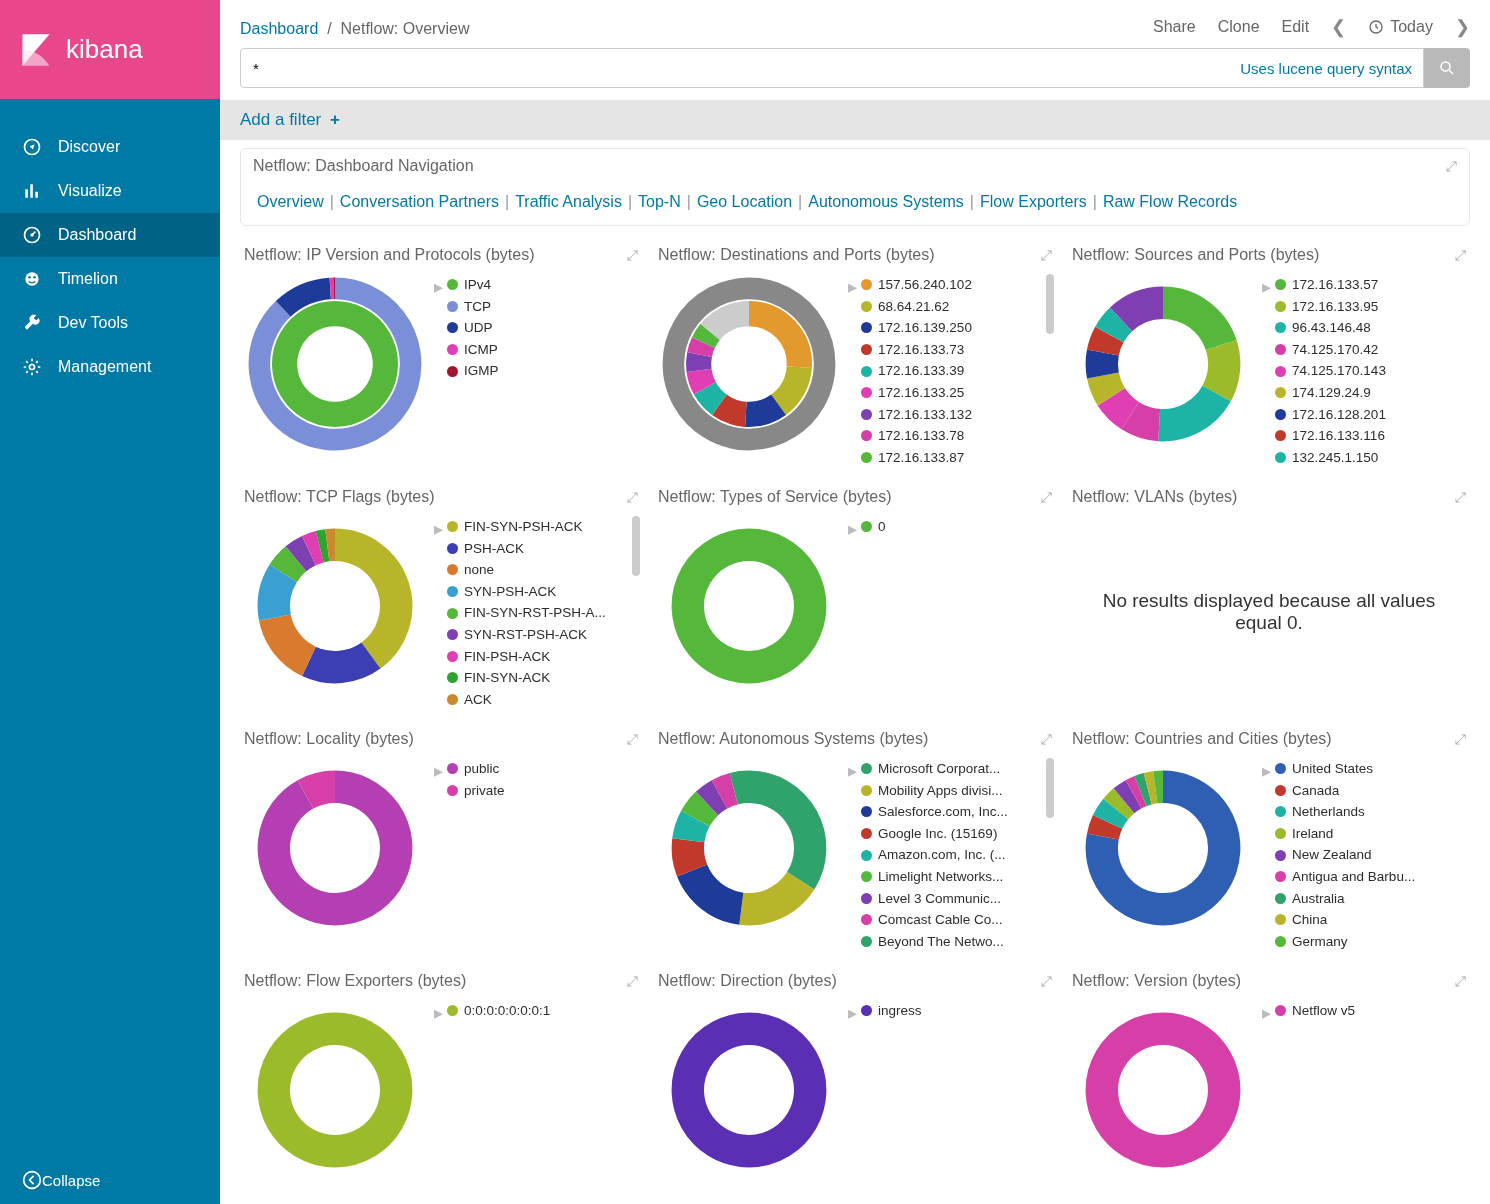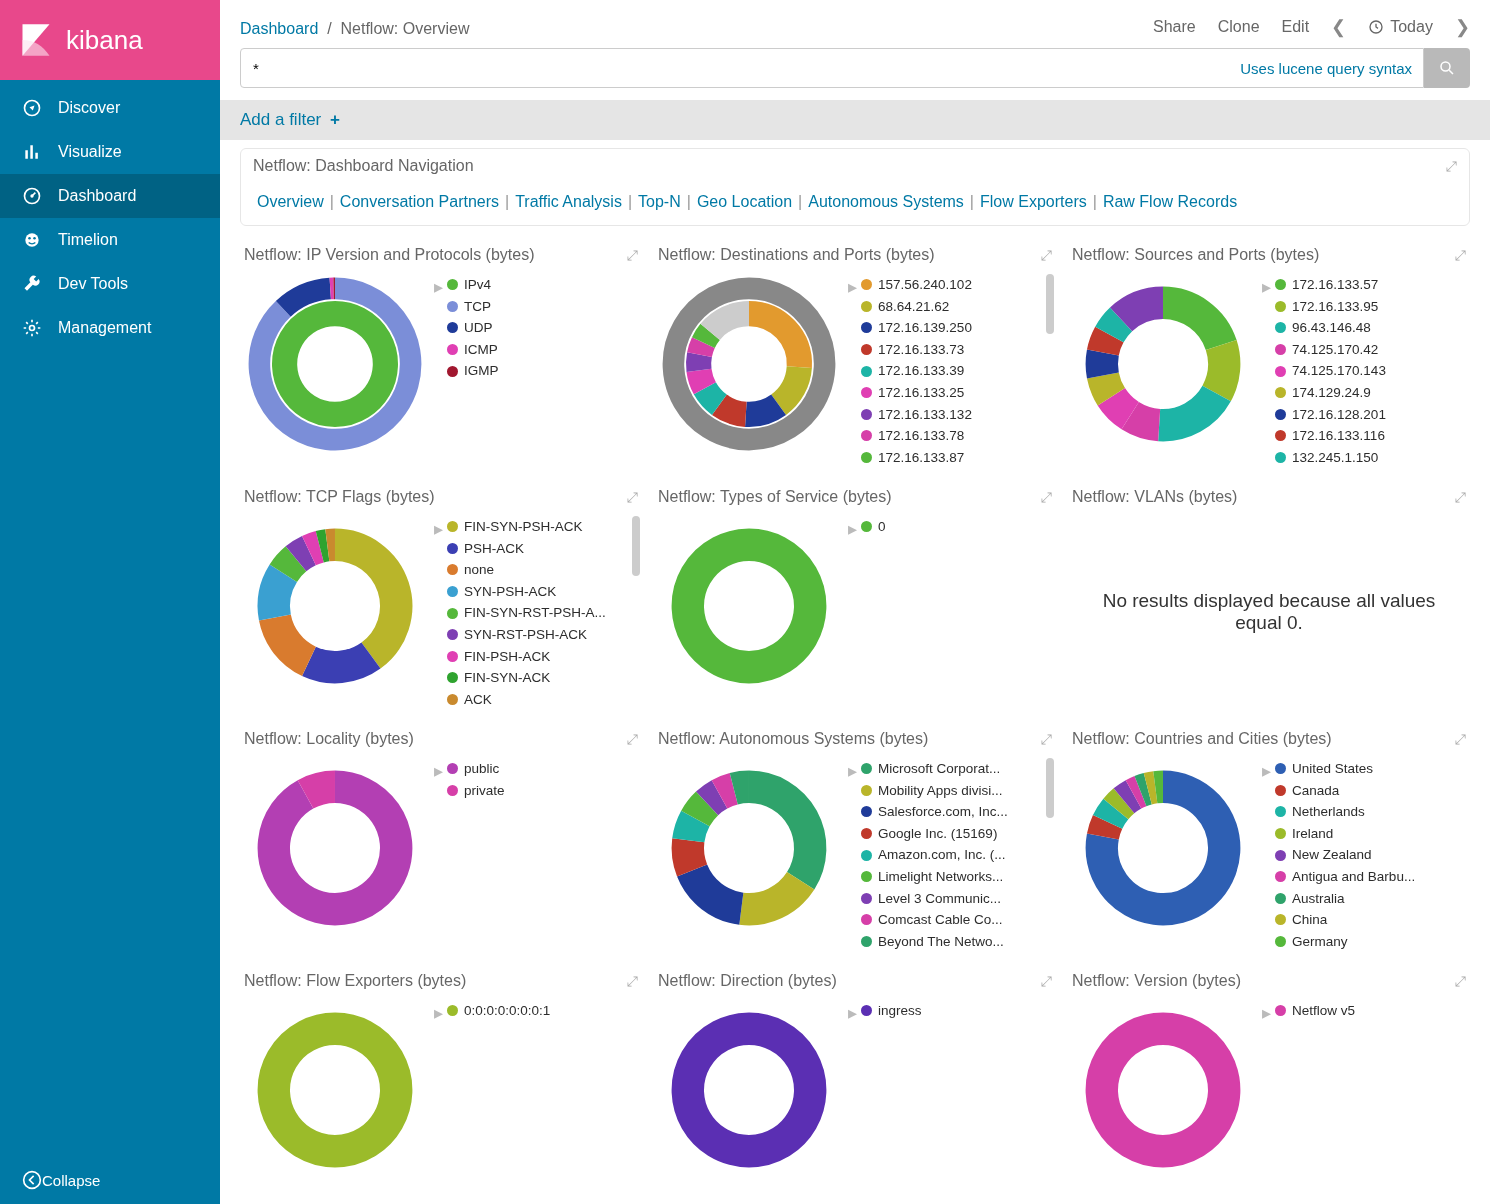--- a/index.html
+++ b/index.html
@@ -1,22 +1,22 @@
 <!DOCTYPE html>
 <html><head>
 <meta charset="utf-8">
 <style>
 * { box-sizing: border-box; margin: 0; padding: 0; }
 body { font-family: -apple-system, BlinkMacSystemFont, "Segoe UI", Helvetica, Arial, sans-serif; font-size: 14px; color: #2d2d2d; background: #fff; }
 .app { display: flex; height: 100vh; width: 1490px; }
 .sidebar { width: 220px; background: #0079a5; color: #fff; display: flex; flex-direction: column; }
-.logo { background: #e8488b; height: 80px; display: flex; align-items: center; padding: 0 18px; gap: 12px; }
+.logo { background: #e8488b; height: 99px; display: flex; align-items: center; padding: 0 18px; gap: 12px; }
 .logo svg { width: 36px; height: 36px; }
 .logo-text { font-size: 26px; font-weight: 400; color: #fff; }
-.nav { flex: 1; padding-top: 6px; }
+.nav { flex: 1; padding-top: 18px; margin-top: 8px; }
 .nav-item { display: flex; align-items: center; gap: 16px; padding: 12px 22px; cursor: pointer; font-size: 16px; }
 .nav-item.active { background: #006284; }
 .nav-item svg, .nav-item .icon { width: 20px; height: 20px; flex-shrink: 0; }
 .collapse { padding: 14px 22px; display: flex; align-items: center; gap: 0; cursor: pointer; font-size: 15px; }
 
 .main { flex: 1; display: flex; flex-direction: column; overflow: hidden; }
 .topbar { padding: 10px 20px 0 20px; }
 .breadcrumb-row { display: flex; align-items: flex-end; justify-content: space-between; height: 28px; }
 .breadcrumb { font-size: 16px; color: #666; }
 .breadcrumb a { color: #0079a5; text-decoration: none; }

